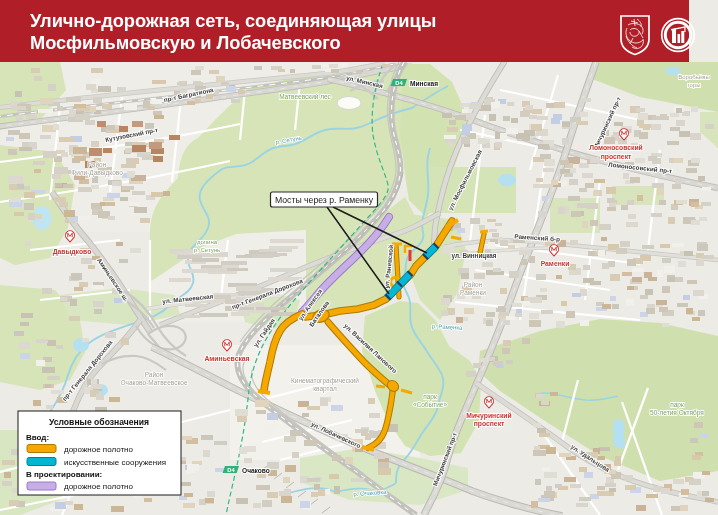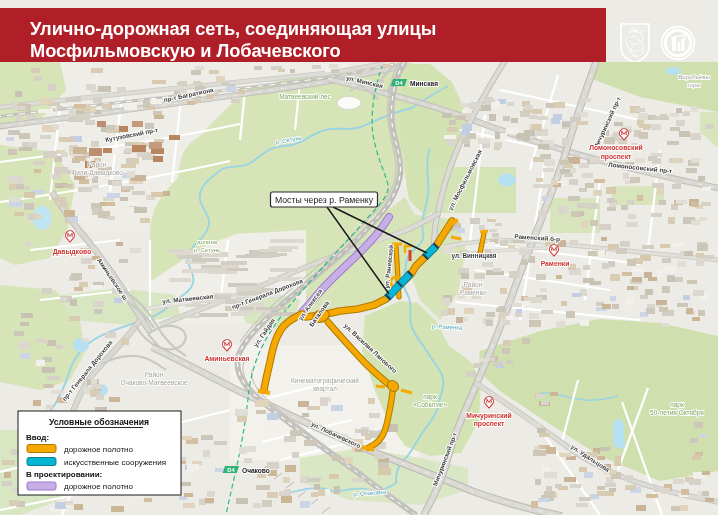--- a/index.html
+++ b/index.html
@@ -1,15 +1,15 @@
 <!DOCTYPE html>
 <html><head><meta charset="utf-8">
 <style>
 html,body{margin:0;padding:0;width:718px;height:515px;overflow:hidden;background:#ecebe5;font-family:"Liberation Sans",sans-serif;}
-#hdr{position:absolute;left:0;top:8px;width:606px;height:62px;background:#b01f27;}
+#hdr{position:absolute;left:0;top:0;width:689px;height:62px;background:#b01f27;}
 #title{position:absolute;left:30px;top:10px;color:#ffffff;font-size:18.3px;font-weight:bold;line-height:21.5px;letter-spacing:-0.1px;}
 #map{position:absolute;left:0;top:62px;}
 </style></head>
 <body>
 
 <div id="hdr">
 
 <div id="title">Улично-дорожная сеть, соединяющая улицы<br>Мосфильмовскую и Лобачевского</div>
 
 <svg width="34" height="42" viewBox="0 0 34 42" style="position:absolute;left:618px;top:14px">

